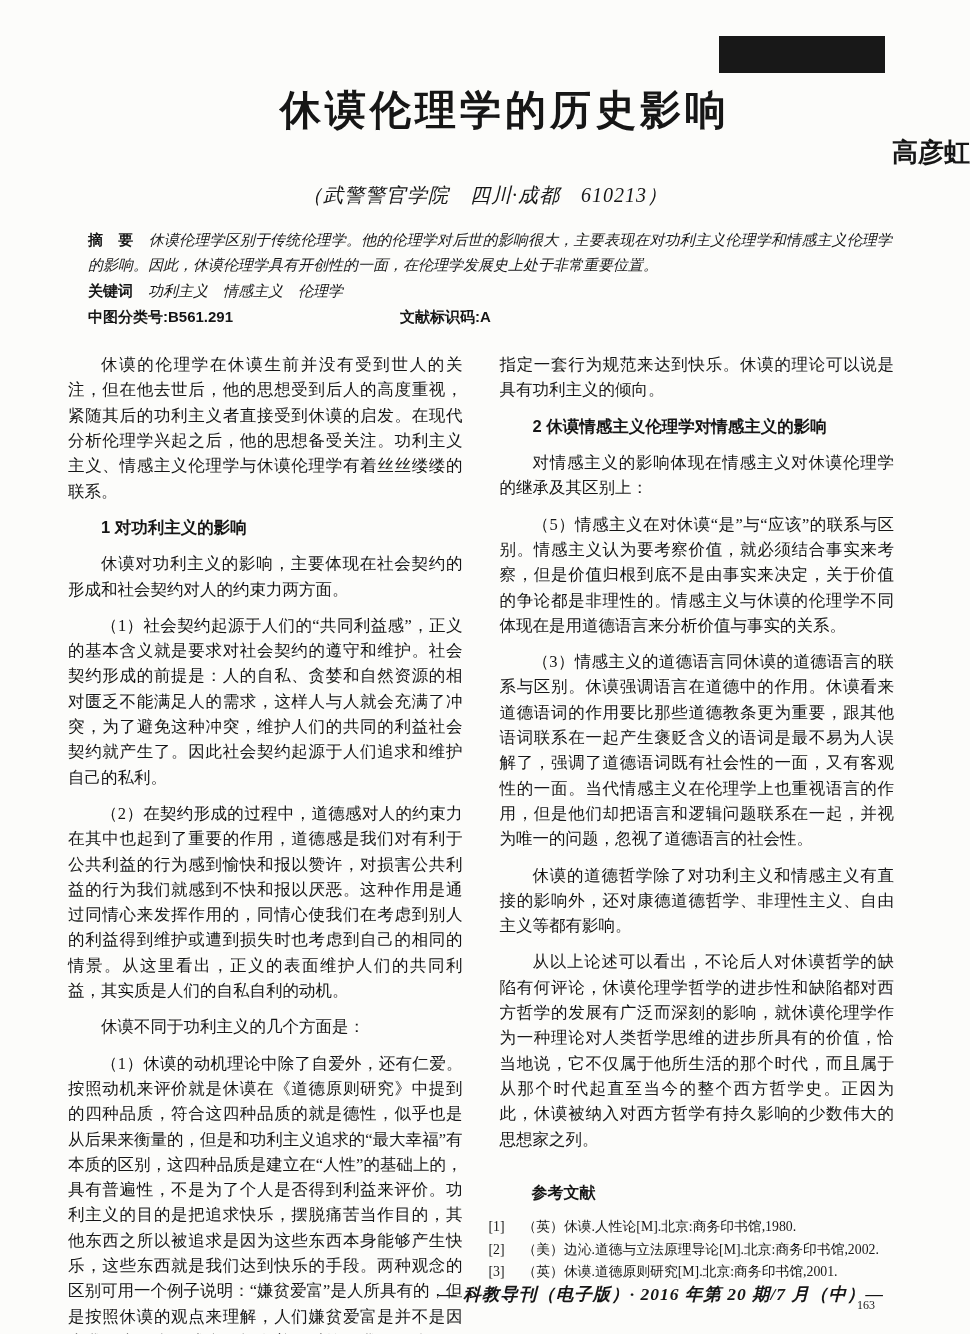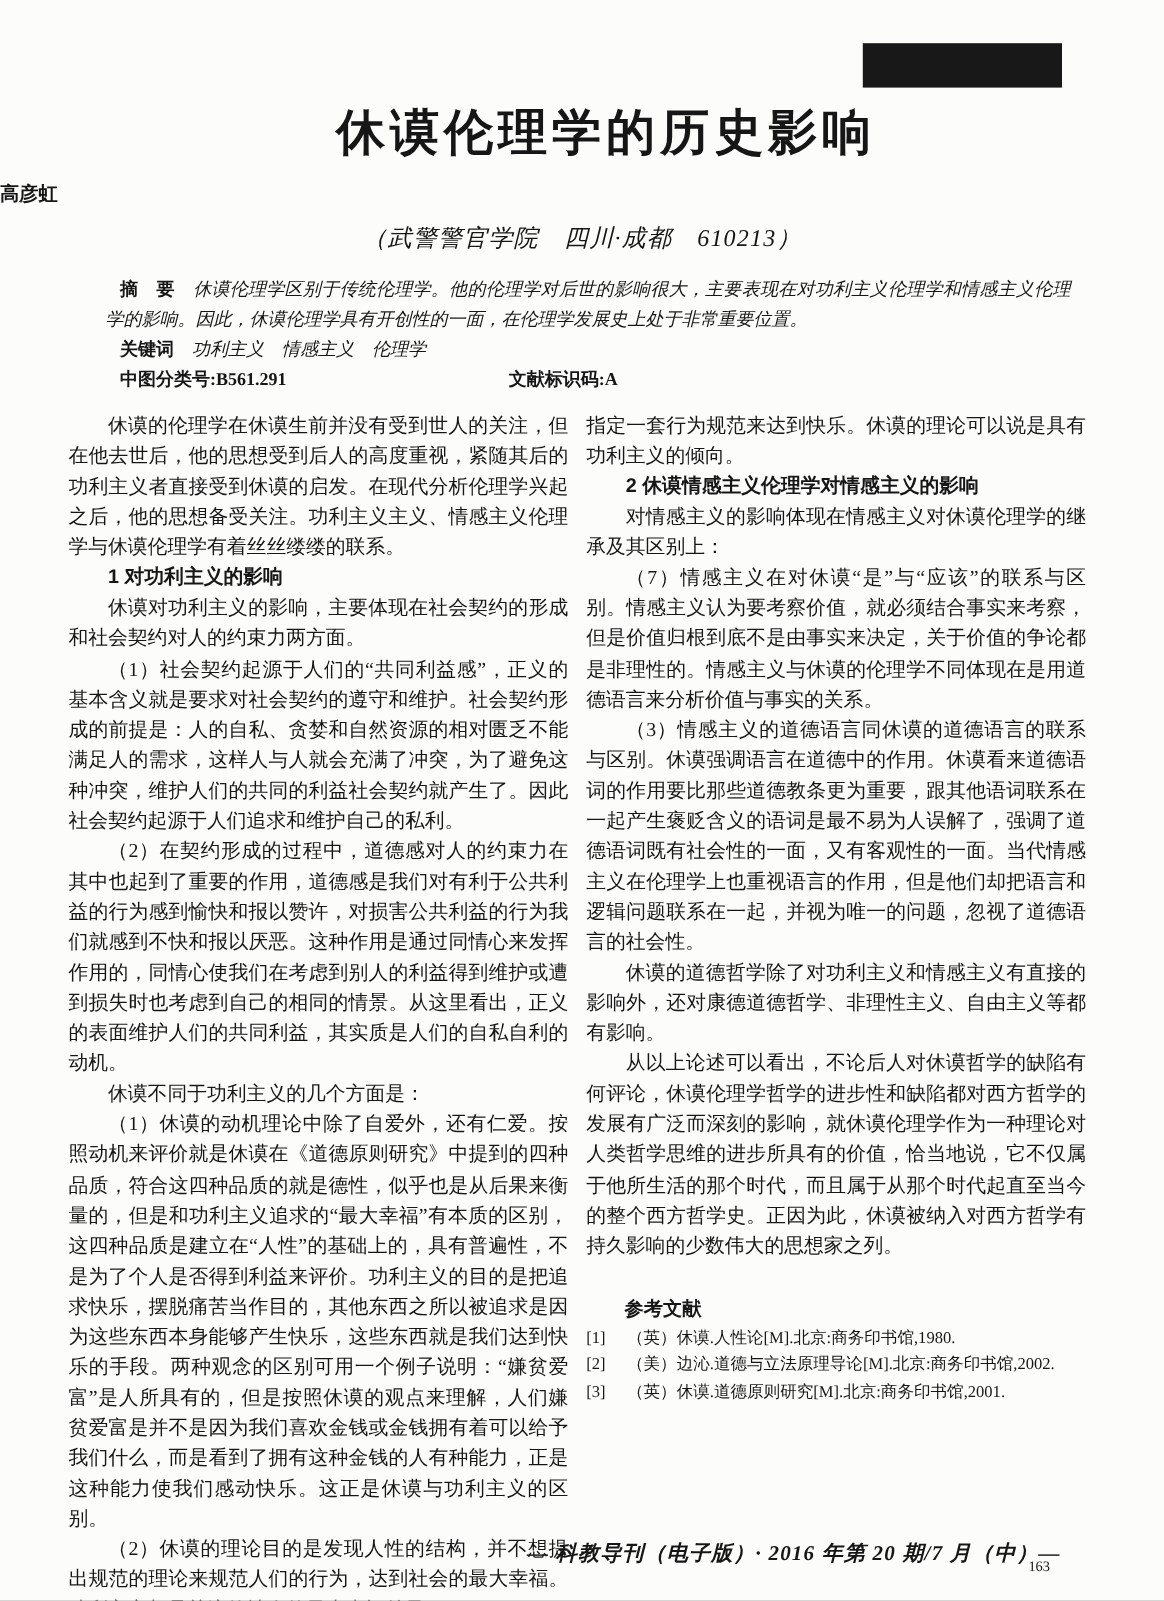--- a/index.html
+++ b/index.html
@@ -21,61 +21,60 @@
     margin:86px 0 0 16px;
     text-align:center;
     font-family:"Liberation Sans","DejaVu Sans",sans-serif;
     font-weight:bold;
     font-size:41px;
     letter-spacing:4px;
     line-height:1.2;
     padding-left:24px;
   }
   .author {
-    margin-top:17px;
-    text-align:left;
+    margin-top:0;
+    text-align:right;
     font-family:"Liberation Sans","DejaVu Sans",sans-serif;
     font-weight:600;
-    font-size:16px;
+    font-size:26px;
   }
   .affiliation {
     margin-top:12px;
     text-align:center;
     font-style:italic;
     font-size:20px;
     letter-spacing:1px;
   }
   .meta {
     margin:18px 78px 0 88px;
     font-size:15px;
     line-height:25px;
     text-align:justify;
   }
   .meta p { margin:0; }
   .label {
-    font-family:Liberation Serif, serif;
+    font-family:Liberation Sans, sans-serif;
     font-weight:bold;
     font-style:normal;
-    margin-left:12px;
   }
   .kai { font-style:italic; }
   .clc-row { display:flex; }
   .clc-left { width:312px; }
   .columns {
     display:flex;
     margin:12px 65px 0 57px;
     gap:15px;
   }
   .col {
     flex:1;
     font-size:16.5px;
     line-height:25.3px;
     text-align:justify;
   }
-  .col p { margin:0; text-indent:2em; }
+  .col p { margin:11px; text-indent:2em; }
   .col p.cont { text-indent:0; }
   .sec-heading {
     font-family:"Liberation Sans","DejaVu Sans",sans-serif;
     font-weight:bold;
     font-size:16.5px;
     line-height:25.3px;
     margin:0;
     text-indent:2em;
   }
   .refs { margin-top:28px; }
@@ -142,21 +141,21 @@
       <p>休谟不同于功利主义的几个方面是：</p>
       <p>（1）休谟的动机理论中除了自爱外，还有仁爱。按照动机来评价就是休谟在《道德原则研究》中提到的四种品质，符合这四种品质的就是德性，似乎也是从后果来衡量的，但是和功利主义追求的“最大幸福”有本质的区别，这四种品质是建立在“人性”的基础上的，具有普遍性，不是为了个人是否得到利益来评价。功利主义的目的是把追求快乐，摆脱痛苦当作目的，其他东西之所以被追求是因为这些东西本身能够产生快乐，这些东西就是我们达到快乐的手段。两种观念的区别可用一个例子说明：“嫌贫爱富”是人所具有的，但是按照休谟的观点来理解，人们嫌贫爱富是并不是因为我们喜欢金钱或金钱拥有着可以给予我们什么，而是看到了拥有这种金钱的人有种能力，正是这种能力使我们感动快乐。这正是休谟与功利主义的区别。</p>
       <p>（2）休谟的理论目的是发现人性的结构，并不想提出规范的理论来规范人们的行为，达到社会的最大幸福。功利主义却是关注的社会的最大幸福总量。</p>
 
     </div>
 
     <div class="col">
       <p class="cont">指定一套行为规范来达到快乐。休谟的理论可以说是具有功利主义的倾向。</p>
       <p class="sec-heading">2 休谟情感主义伦理学对情感主义的影响</p>
       <p>对情感主义的影响体现在情感主义对休谟伦理学的继承及其区别上：</p>
-      <p>（7）情感主义在对休谟“是”与“应该”的联系与区别。情感主义认为要考察价值，就必须结合事实来考察，但是价值归根到底不是由事实来决定，关于价值的争论都是非理性的。情感主义与休谟的伦理学不同体现在是用道德语言来分析价值与事实的关系。</p>
+      <p>（5）情感主义在对休谟“是”与“应该”的联系与区别。情感主义认为要考察价值，就必须结合事实来考察，但是价值归根到底不是由事实来决定，关于价值的争论都是非理性的。情感主义与休谟的伦理学不同体现在是用道德语言来分析价值与事实的关系。</p>
       <p>（3）情感主义的道德语言同休谟的道德语言的联系与区别。休谟强调语言在道德中的作用。休谟看来道德语词的作用要比那些道德教条更为重要，跟其他语词联系在一起产生褒贬含义的语词是最不易为人误解了，强调了道德语词既有社会性的一面，又有客观性的一面。当代情感主义在伦理学上也重视语言的作用，但是他们却把语言和逻辑问题联系在一起，并视为唯一的问题，忽视了道德语言的社会性。</p>
       <p>休谟的道德哲学除了对功利主义和情感主义有直接的影响外，还对康德道德哲学、非理性主义、自由主义等都有影响。</p>
       <p>从以上论述可以看出，不论后人对休谟哲学的缺陷有何评论，休谟伦理学哲学的进步性和缺陷都对西方哲学的发展有广泛而深刻的影响，就休谟伦理学作为一种理论对人类哲学思维的进步所具有的价值，恰当地说，它不仅属于他所生活的那个时代，而且属于从那个时代起直至当今的整个西方哲学史。正因为此，休谟被纳入对西方哲学有持久影响的少数伟大的思想家之列。</p>
 
       <div class="refs">
         <p class="refs-heading">参考文献</p>
         <div class="ref-item">
           <span class="ref-num">[1]</span>
           <span>（英）休谟.人性论[M].北京:商务印书馆,1980.</span>
         </div>

